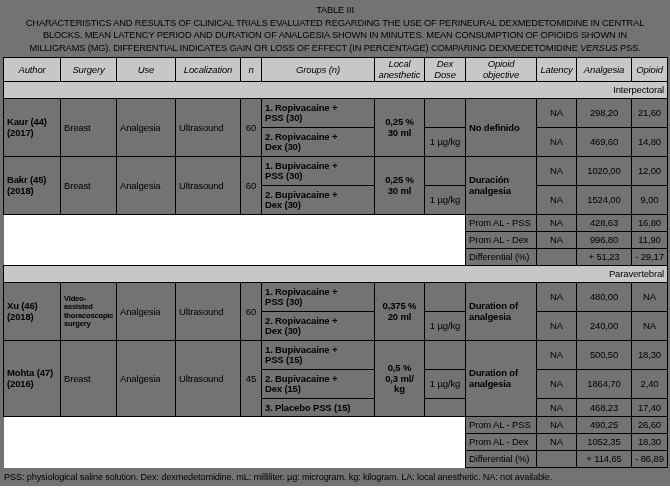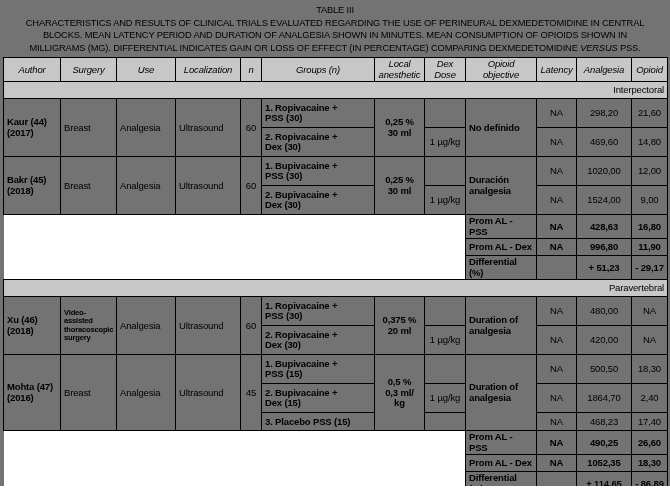--- a/index.html
+++ b/index.html
@@ -10,21 +10,21 @@
   .titleblock .t1{display:block;}
   table{border-collapse:collapse;table-layout:fixed;width:664px;font-size:9.5px;
     letter-spacing:-0.15px;}
   td,th{border:1px solid #000;padding:1px 3px;vertical-align:middle;overflow:hidden;
     line-height:10.5px;}
   th{font-style:italic;font-weight:normal;background:#c7c7c7;text-align:center;
     white-space:pre-line;margin-top:8px;}
   tr.section td{background:#c7c7c7;text-align:right;height:14px;}
   .pre{white-space:pre-line;font-weight:bold;}
   .ctr{text-align:center;}
-  .b{font-weight:bold;}
+  .b{font-weight:normal;}
   .small{font-size:7.6px;line-height:8.4px;letter-spacing:-0.2px;}
   .nob{border:none;background:#fff;}
   tr.h25{height:23px;} tr.h30{height:29px;} tr.h19{height:17px;} tr.h20{height:18px;}
   .footnote{font-size:9.2px;letter-spacing:-0.15px;padding:4px 1px 0 1px;}
 </style>
 </head>
 <body>
 
 <div class="page">
 
@@ -168,21 +168,21 @@
 analgesia</td>
       <td class="ctr">NA</td>
       <td class="ctr">480,00</td>
       <td class="ctr">NA</td>
     </tr>
     <tr class="h30">
       <td class="pre">2. Ropivacaine +
 Dex (30)</td>
       <td class="ctr">1 µg/kg</td>
       <td class="ctr">NA</td>
-      <td class="ctr">420,00</td>
+      <td class="ctr">240,00</td>
       <td class="ctr">NA</td>
     </tr>
 
     <tr class="h30">
       <td rowspan="3" class="pre">Mohta (47)
 (2016)</td>
       <td rowspan="3">Breast</td>
       <td rowspan="3">Analgesia</td>
       <td rowspan="3">Ultrasound</td>
       <td rowspan="3" class="ctr">45</td>

